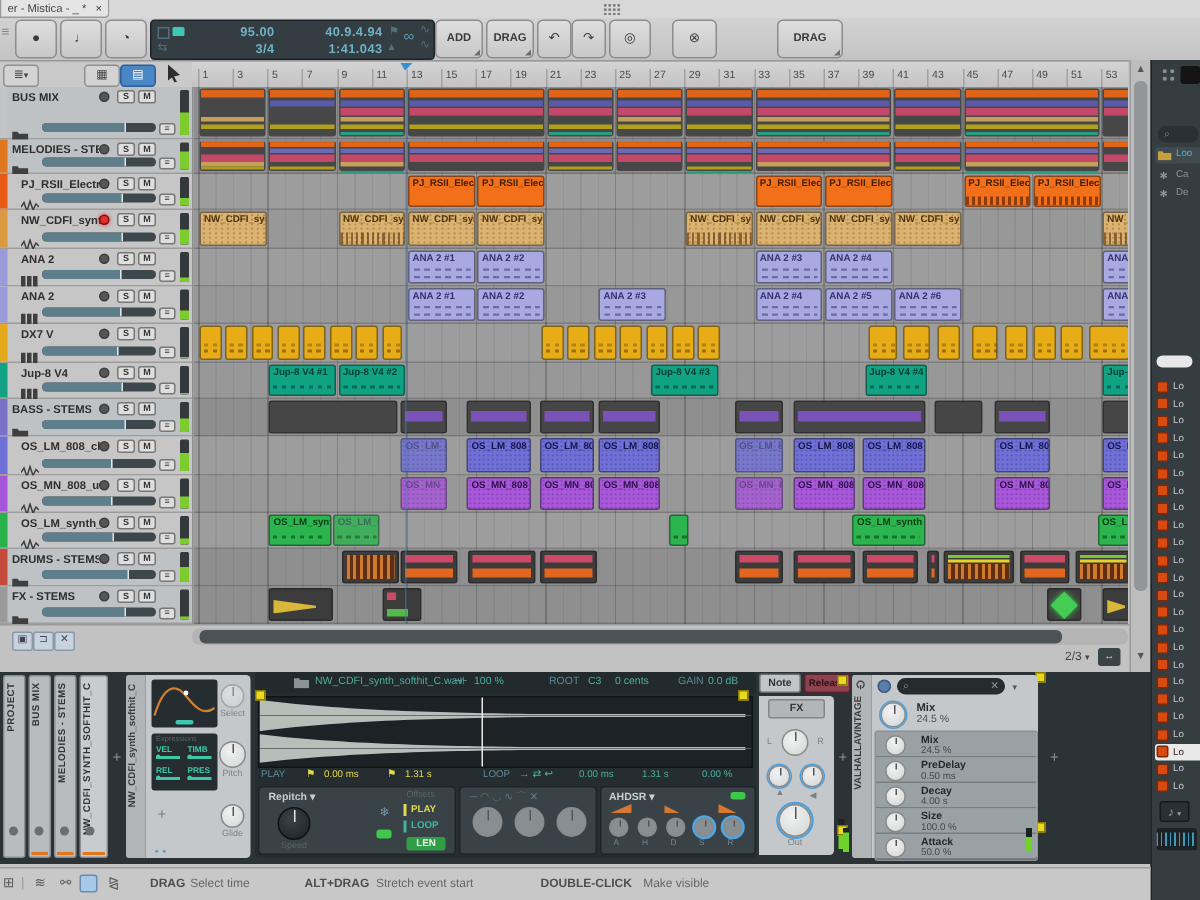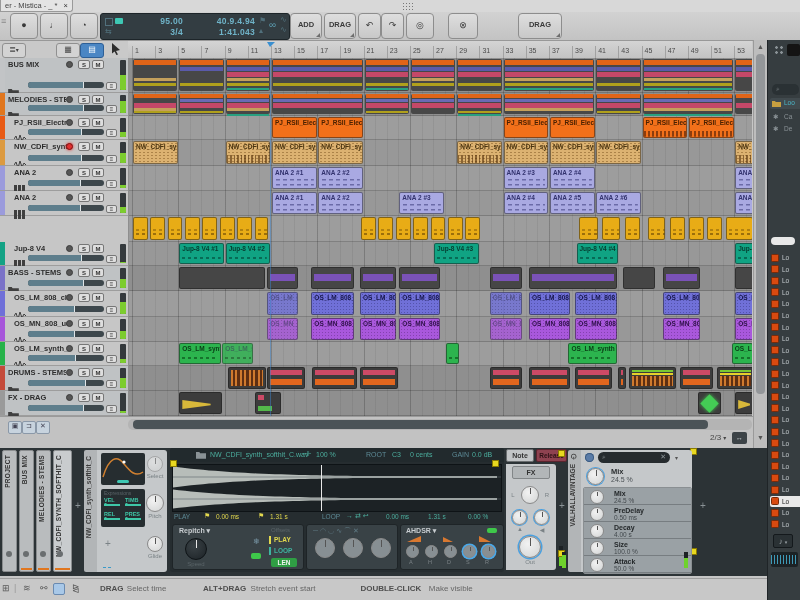--- a/index.html
+++ b/index.html
@@ -621,20 +621,39 @@
             <rect x="8" y="0" width="3" height="9" fill="#3f3f3f"></rect>
           </svg></div>
         <div class="tslider" style="position: absolute; left: 28px; top: 14px; width: 76px;">
           <div class="fill" style="position: absolute; width: 68%;"></div>
         </div>
         <div class="mbtn" style="position: absolute; left: 106px; top: 14px;">≡</div>
         <div class="meter" style="position: absolute; top: 2px; height: 20px;">
           <div class="mf" style="position: absolute; height: 32%;"></div>
         </div>
       </div>
+      <div class="trow" style="position: absolute; top: 158px; height: 26px;">
+        <div style="position: absolute; left: 0px; top: 0px; bottom: 0px; width: 5px; background: rgb(227, 169, 26);"></div>
+        <div class="tname" style="position: absolute; left: 14px;">DX7 V</div>
+        <div class="arm" style="position: absolute; left: 66px;"></div>
+        <div class="smb" style="position: absolute; left: 78px;">S</div>
+        <div class="smb" style="position: absolute; left: 92px;">M</div>
+        <div class="ticon" style="position: absolute; left: 14px; top: 15px;"><svg width="12" height="9" viewBox="0 0 12 9">
+            <rect x="0" y="0" width="3" height="9" fill="#3f3f3f"></rect>
+            <rect x="4" y="0" width="3" height="9" fill="#3f3f3f"></rect>
+            <rect x="8" y="0" width="3" height="9" fill="#3f3f3f"></rect>
+          </svg></div>
+        <div class="tslider" style="position: absolute; left: 28px; top: 15px; width: 76px;">
+          <div class="fill" style="position: absolute; width: 66%;"></div>
+        </div>
+        <div class="mbtn" style="position: absolute; left: 106px; top: 15px;">≡</div>
+        <div class="meter" style="position: absolute; top: 2px; height: 21px;">
+          <div class="mf" style="position: absolute; height: 5%;"></div>
+        </div>
+      </div>
       <div class="trow" style="position: absolute; top: 184px; height: 24px;">
         <div style="position: absolute; left: 0px; top: 0px; bottom: 0px; width: 5px; background: rgb(20, 162, 133);"></div>
         <div class="tname" style="position: absolute; left: 14px;">Jup-8 V4</div>
         <div class="arm" style="position: absolute; left: 66px;"></div>
         <div class="smb" style="position: absolute; left: 78px;">S</div>
         <div class="smb" style="position: absolute; left: 92px;">M</div>
         <div class="ticon" style="position: absolute; left: 14px; top: 13px;"><svg width="12" height="9" viewBox="0 0 12 9">
             <rect x="0" y="0" width="3" height="9" fill="#3f3f3f"></rect>
             <rect x="4" y="0" width="3" height="9" fill="#3f3f3f"></rect>
             <rect x="8" y="0" width="3" height="9" fill="#3f3f3f"></rect>
@@ -727,21 +746,21 @@
         <div class="tslider" style="position: absolute; left: 28px; top: 14px; width: 76px;">
           <div class="fill" style="position: absolute; width: 75%;"></div>
         </div>
         <div class="mbtn" style="position: absolute; left: 106px; top: 14px;">≡</div>
         <div class="meter" style="position: absolute; top: 2px; height: 20px;">
           <div class="mf" style="position: absolute; height: 50%;"></div>
         </div>
       </div>
       <div class="trow grp" style="position: absolute; top: 333px; height: 25px;">
         <div style="position: absolute; left: 0px; top: 0px; bottom: 0px; width: 5px; background: rgb(154, 154, 154);"></div>
-        <div class="tname" style="position: absolute; left: 8px;">FX - DRAG</div>
+        <div class="tname" style="position: absolute; left: 8px;">FX - STEMS</div>
         <div class="arm" style="position: absolute; left: 66px;"></div>
         <div class="smb" style="position: absolute; left: 78px;">S</div>
         <div class="smb" style="position: absolute; left: 92px;">M</div>
         <div class="ticon" style="position: absolute; left: 8px; top: 14px;"><svg width="11" height="8" viewBox="0 0 12 9">
             <path d="M0,1 h4 l1,1.5 h7 v6.5 h-12 z" fill="#3f3f3f"></path>
           </svg></div>
         <div class="tslider" style="position: absolute; left: 28px; top: 14px; width: 76px;">
           <div class="fill" style="position: absolute; width: 72%;"></div>
         </div>
         <div class="mbtn" style="position: absolute; left: 106px; top: 14px;">≡</div>

